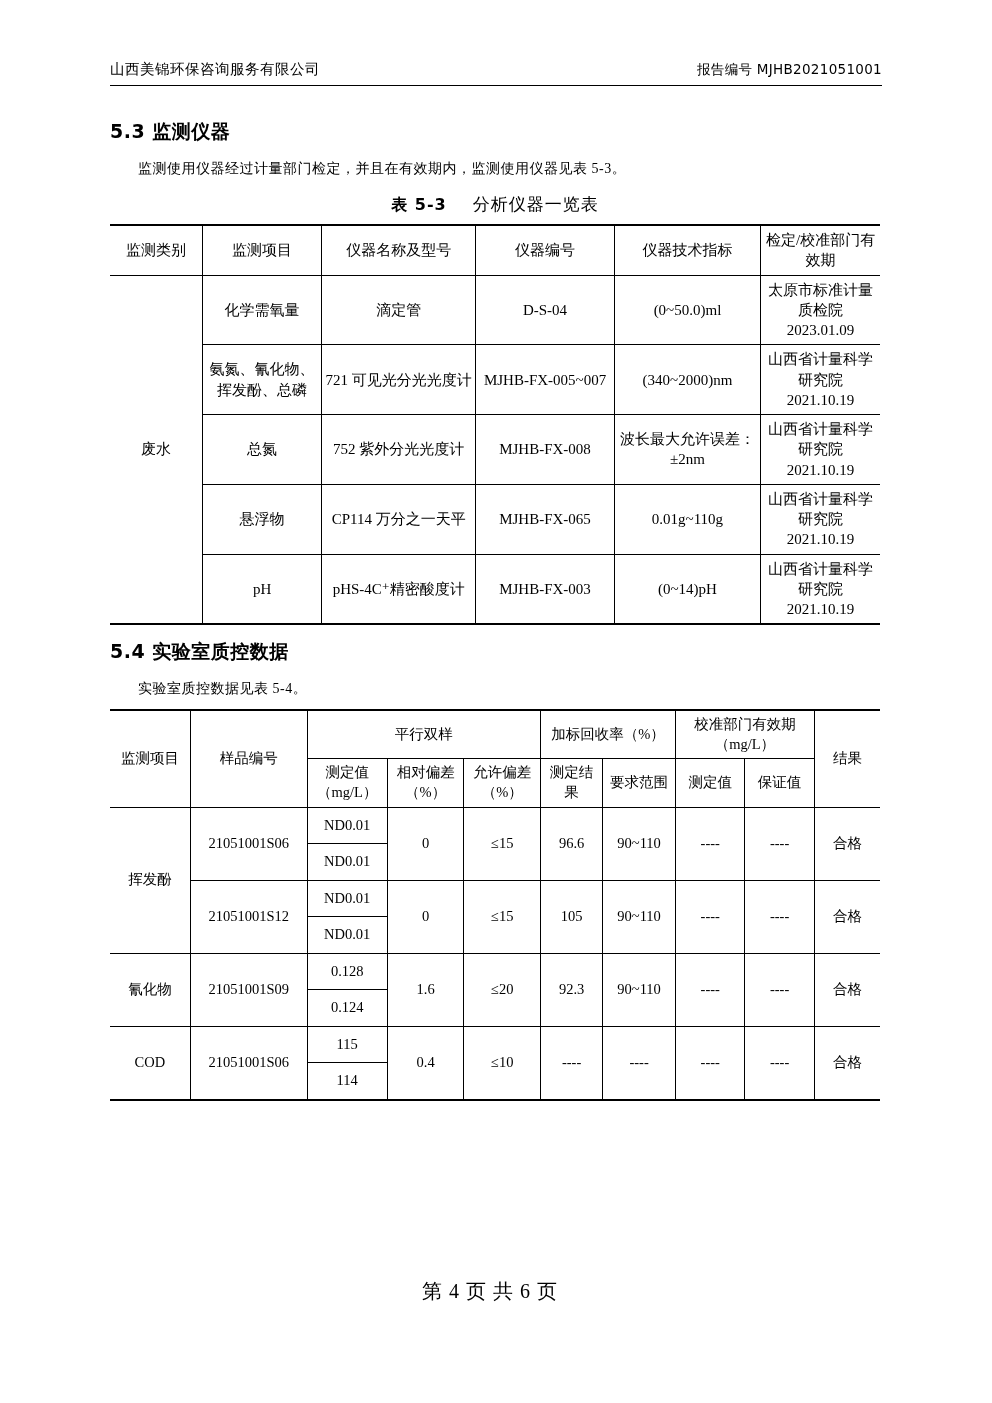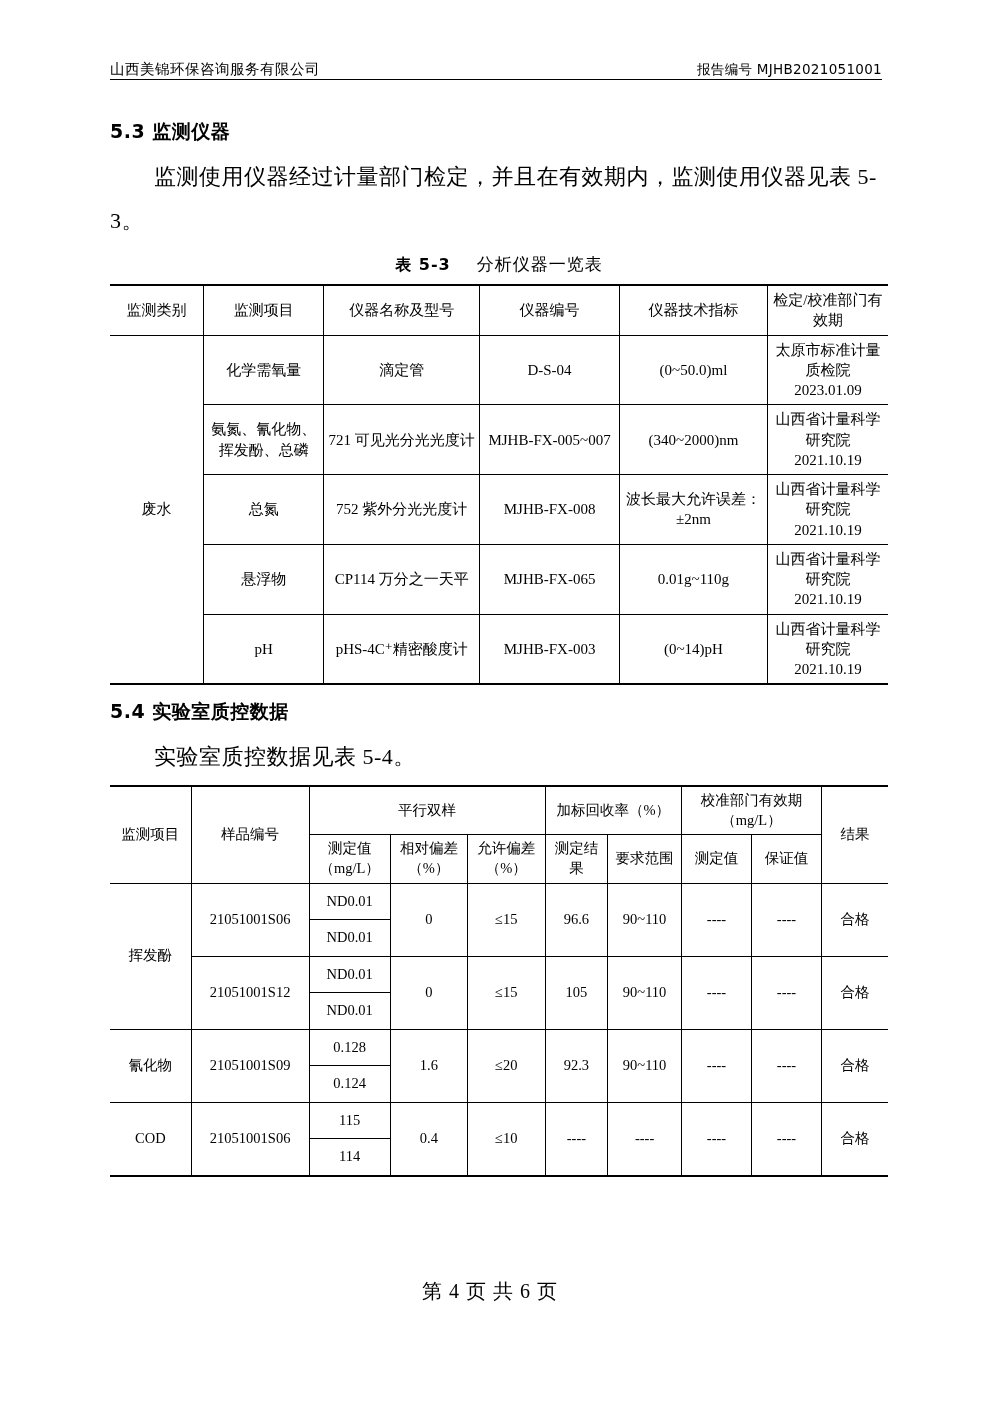--- a/index.html
+++ b/index.html
@@ -24,49 +24,50 @@
   
   .page-header {
     position: absolute;
     left: 110px;
     right: 110px;
     top: 60px;
     display: flex;
     justify-content: space-between;
     align-items: flex-end;
     font-size: 15px;
+    padding-bottom: 6px;
     border-bottom: 1.5px solid #000;
     gap: 20px;
   }
   .page-header .left {
     font-family: "DejaVu Sans", "Liberation Sans", sans-serif;
     font-size: 14.5px;
     letter-spacing: 0.5px;
   }
   .page-header .right {
     font-family: "DejaVu Sans", "Liberation Sans", sans-serif;
     font-size: 13.5px;
     letter-spacing: 0.3px;
     margin-left: 25px;
   }
   .content {
     position: absolute;
     left: 110px;
-    right: 104px;
+    right: 112px;
     top: 105px;
   }
   h2.section {
     font-family: "DejaVu Sans", "Liberation Sans", sans-serif;
     font-size: 19px;
     font-weight: bold;
     margin: 14px 0 10px 0;
     letter-spacing: 0.5px;
   }
   p.para {
-    font-size: 22px;
+    font-size: 14px;
     line-height: 2.0;
     margin: 0 0 6px 0;
     text-indent: 2em;
     letter-spacing: 0.5px;
   }
   .table-caption {
     text-align: center;
     font-size: 17px;
     margin: 10px 0 8px 0;
     letter-spacing: 1px;

